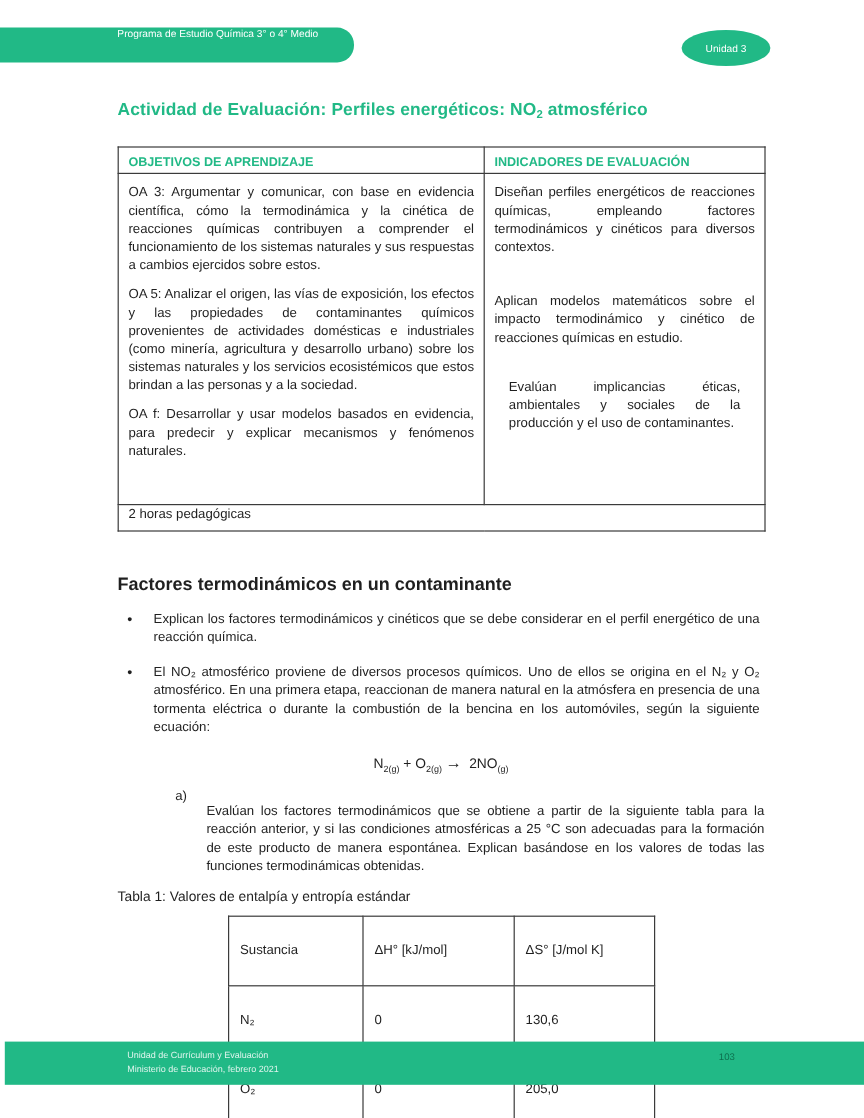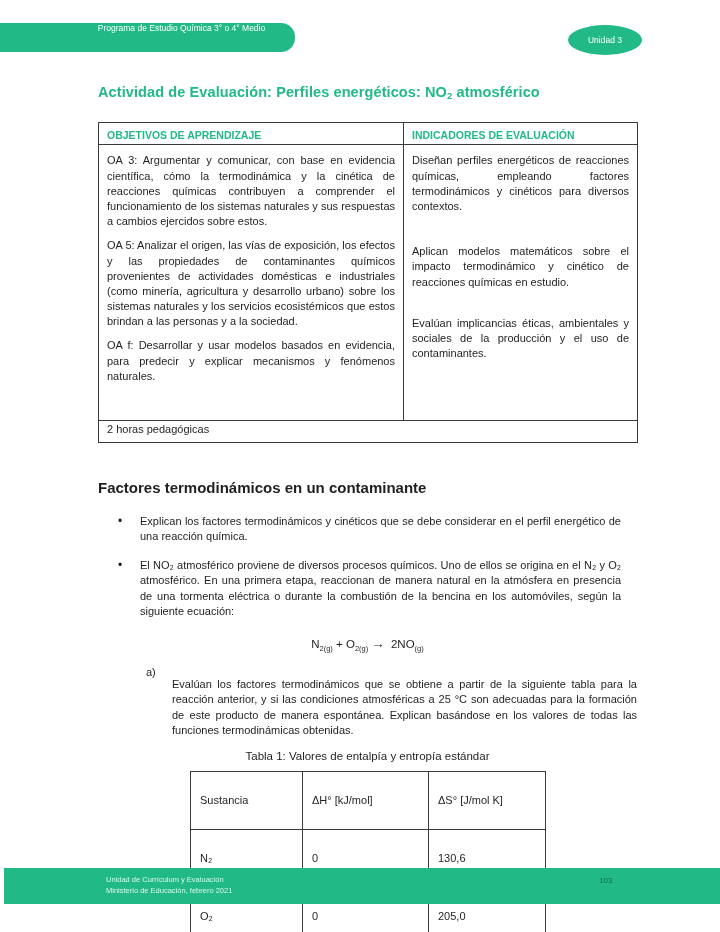--- a/index.html
+++ b/index.html
@@ -34,37 +34,37 @@
   .oa-table {
     position:absolute; left:98px; top:122px; width:539px;
     border-collapse:collapse; table-layout:fixed; font-size:11px; line-height:1.38;
   }
   .oa-table td { border:1.5px solid var(--border); vertical-align:top; padding:2px 8px; }
   .oa-table .hdr { color:var(--green); font-weight:bold; font-size:10.5px; padding:5px 8px 2px 8px; }
   .oa-table .body-cell { height:276px; }
   .oa-table .body-cell p { text-align:justify; margin:6px 0 9px 0; }
   .ind-p1 { margin:6px 0 30px 0 !important; }
   .ind-p2 { margin:0 0 26px 0 !important; }
-  .ind-p3 { margin:0 !important; }
+  .ind-p3 { margin:12px !important; }
   .dur-label { color:var(--green); font-weight:bold; font-size:10.5px; padding:3px 8px 1px 8px !important; }
   .dur-value { padding:1px 8px 4px 8px !important;margin-left:32px; }
 
   
   .activity { position:absolute; left:98px; top:477px; width:539px; font-size:11px; line-height:1.4; }
   .activity h3 { font-size:15px; font-weight:bold; margin:0 0 11px 0; }
-  .activity ul { list-style:none; margin:16px; padding:0; }
+  .activity ul { list-style:none; margin:4px; padding:0; }
   .activity li { position:relative; padding-left:26px; text-align:justify; margin-bottom:13px; }
   .activity li::before { content:"\2022"; position:absolute; left:4px; top:-1px; font-size:12px; }
   .equation { text-align:center; margin:7px 0 10px 0; font-size:11.5px; white-space:nowrap; }
   .eq-sub { font-size:7.5px; vertical-align:-3px; }
   .eq-arrow { font-weight:bold; font-size:13.5px; margin:0 3px; }
   .item-a { display:flex; margin:0 0 9px 0; }
   .item-a .a-label { flex:none; width:26px; margin-left:48px; }
   .item-a .a-text { flex:1; text-align:justify;margin-top:12px; }
-  .table-caption { text-align:center; margin:10px 0 6px 0; font-size:11.5px; }
+  .table-caption { margin:10px 0 6px 0; font-size:11.5px; }
 
   .data-table { margin-left:92px; border-collapse:collapse; table-layout:fixed; font-size:11px; }
   .data-table td { border:1px solid var(--border); padding:21px 9px; height:16px; vertical-align:middle; }
 
   
   .footer { position:absolute; left:4px; top:868px; width:720px; height:36px; background:var(--green); }
   .footer-left { position:absolute; left:102px; top:6px; font-size:7.5px; line-height:11px; color:rgba(255,255,255,0.85); }
   .footer-page { position:absolute; left:595px; top:8px; font-size:8px; color:rgba(7,92,64,0.8); }
 </style>
 </head>

